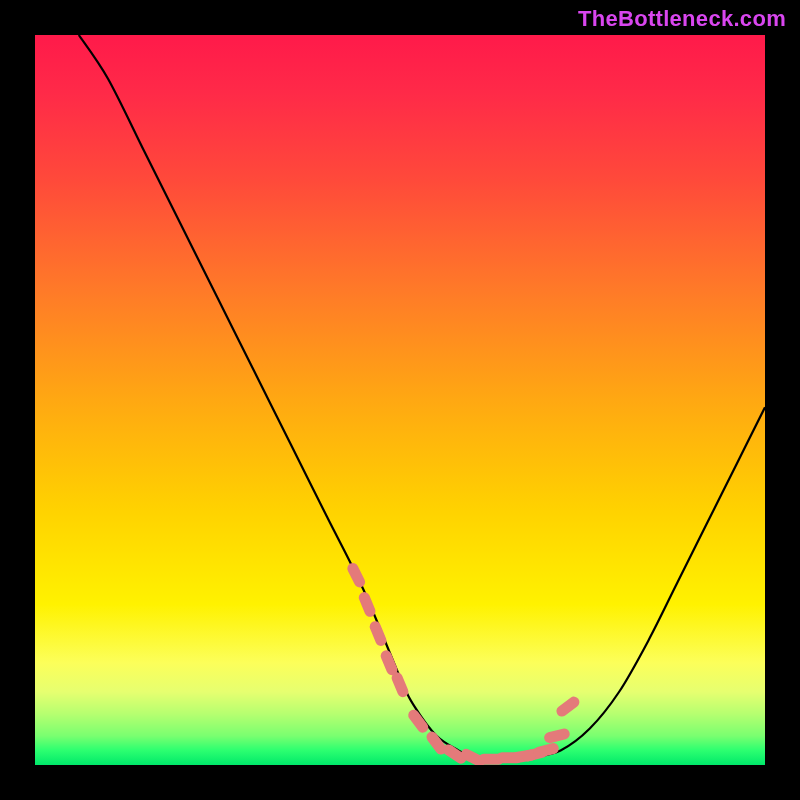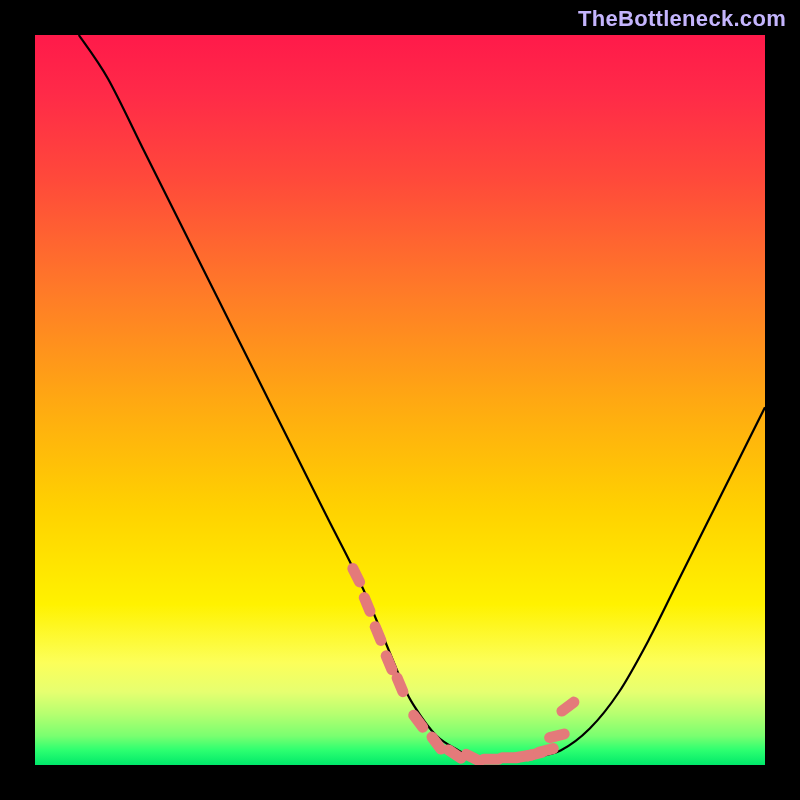--- a/index.html
+++ b/index.html
@@ -45,21 +45,21 @@
     width: 730px;
     height: 730px;
   }
   .watermark {
     position: absolute;
     top: 6px;
     right: 14px;
     font-family: Arial, Helvetica, sans-serif;
     font-size: 22px;
     font-weight: 600;
-    color: #c4b5fd;
+    color: #d946ef;
     letter-spacing: 0.3px;
   }
 </style>
 </head>
 <body>
 
 <div class="container">
 
   <div class="plot-area"></div>
 

